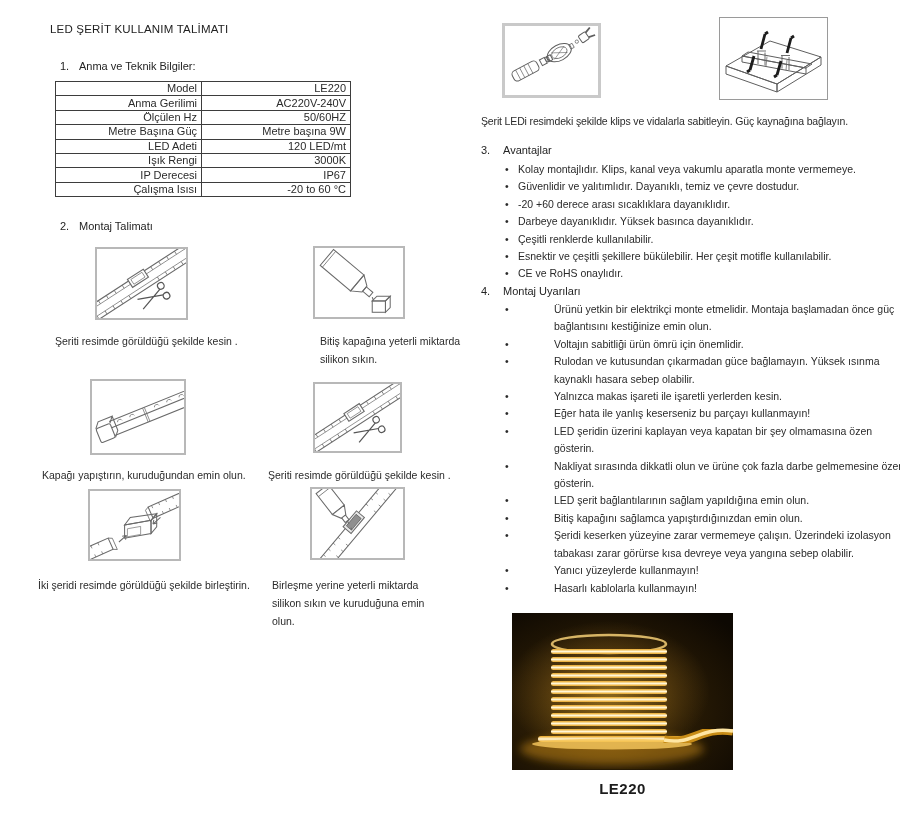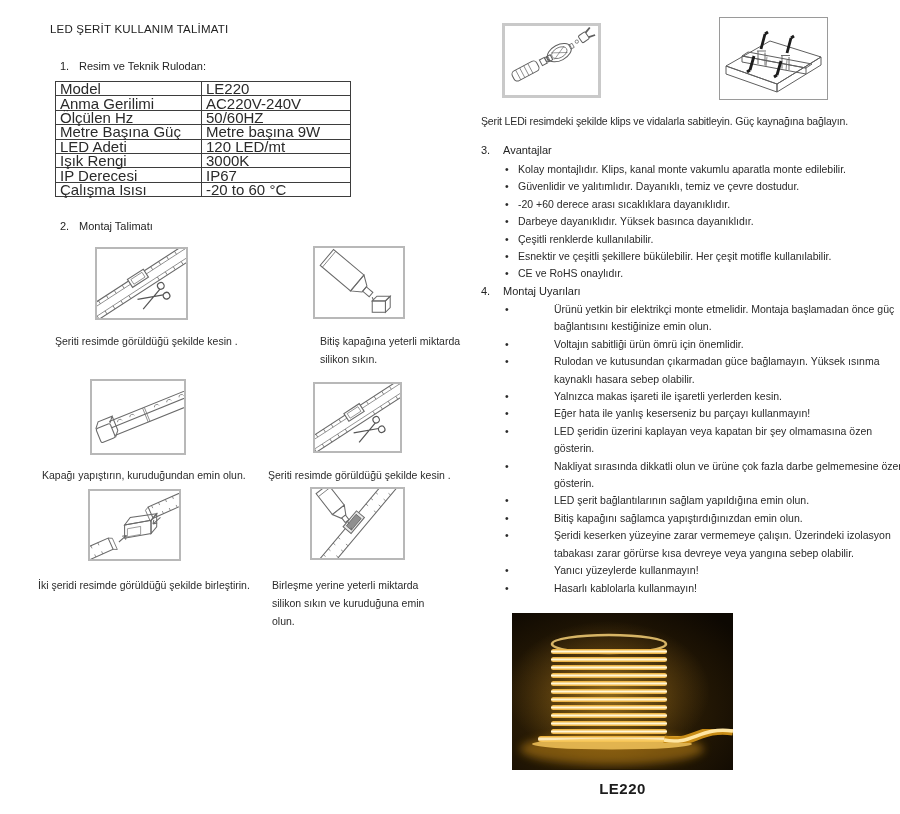--- a/index.html
+++ b/index.html
@@ -3,21 +3,21 @@
 <meta charset="utf-8">
 <style>
   html,body{margin:0;padding:0;background:#ffffff;}
   .page{position:relative;width:900px;height:806px;background:#fff;overflow:hidden;
         font-family:"Liberation Sans",sans-serif;color:#2b2b2b;}
   .abs{position:absolute;}
   .doc-title{left:50px;top:23px;font-size:11.5px;color:#222;letter-spacing:.2px;}
   .sec{display:flex;font-size:11px;color:#242424;}
   .sec .num{width:19px;}
   
-  table.spec{border-collapse:collapse;font-size:15px;color:#2a2a2a;}
+  table.spec{border-collapse:collapse;font-size:11px;color:#2a2a2a;text-align:right;}
   table.spec td{border:1px solid #3d3d3d;padding:0 4px;height:13.4px;line-height:13px;}
   table.spec td.c1{width:137px;}
   table.spec td.c2{width:140px;}
   
   .fig{background:#fff;border:2px solid #b8b8b8;box-sizing:border-box;}
   .fig svg{display:block;width:100%;height:100%;}
   .figA{border:3px solid #c9c9c9;}
   .figB{border:1px solid #9a9a9a;}
   .cap{font-size:10.5px;line-height:18px;white-space:pre-line;color:#2b2b2b;}
   .tight{letter-spacing:-0.15px;white-space:nowrap;}
@@ -33,21 +33,21 @@
 </style>
 </head>
 <body>
 
 <div class="page">
 
   <div class="abs doc-title">LED ŞERİT KULLANIM TALİMATI</div>
 
   <div class="abs sec" style="left:60px;top:60px;">
     <span class="num">1.</span>
-    <span>Resim ve Teknik Rulodan:</span>
+    <span>Anma ve Teknik Bilgiler:</span>
   </div>
 
   <table class="spec abs" style="left:55px;top:81px;">
     <tbody>
       <tr>
           <td class="c1">Model</td>
           <td class="c2">LE220</td>
         </tr>
       <tr>
           <td class="c1">Anma Gerilimi</td>
@@ -270,21 +270,21 @@
   <div class="abs cap tight" style="left:481px;top:112px;text-align:center;">Şerit LEDi resimdeki şekilde klips ve vidalarla sabitleyin. Güç kaynağına bağlayın.</div>
 
   <div class="abs sec" style="left:481px;top:144px;">
     <span class="num" style="width:22px;">3.</span>
     <span>Avantajlar</span>
   </div>
 
   <ul class="blist adv abs" style="left:505px;top:161px;">
     <li>
         <span class="mk">•</span>
-        <span class="tx">Kolay montajlıdır. Klips, kanal monte vakumlu aparatla monte edilebilir.</span>
+        <span class="tx">Kolay montajlıdır. Klips, kanal veya vakumlu aparatla monte vermemeye.</span>
       </li>
     <li>
         <span class="mk">•</span>
         <span class="tx">Güvenlidir ve yalıtımlıdır. Dayanıklı, temiz ve çevre dostudur.</span>
       </li>
     <li>
         <span class="mk">•</span>
         <span class="tx">-20 +60 derece arası sıcaklıklara dayanıklıdır.</span>
       </li>
     <li>

